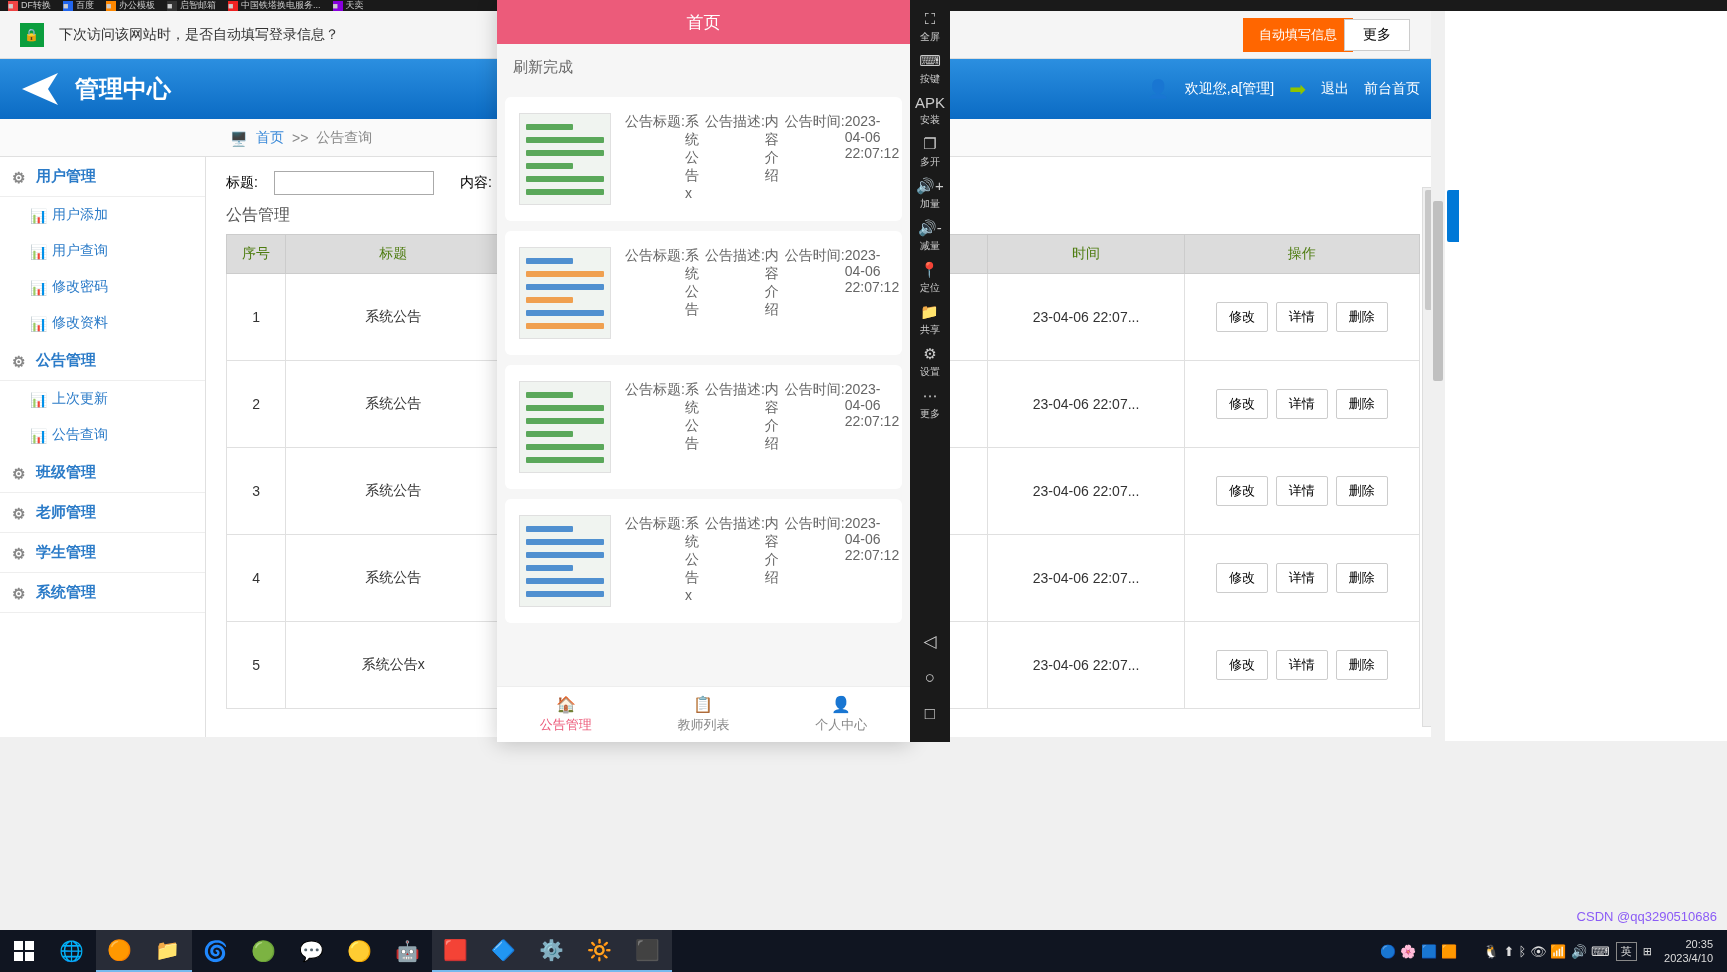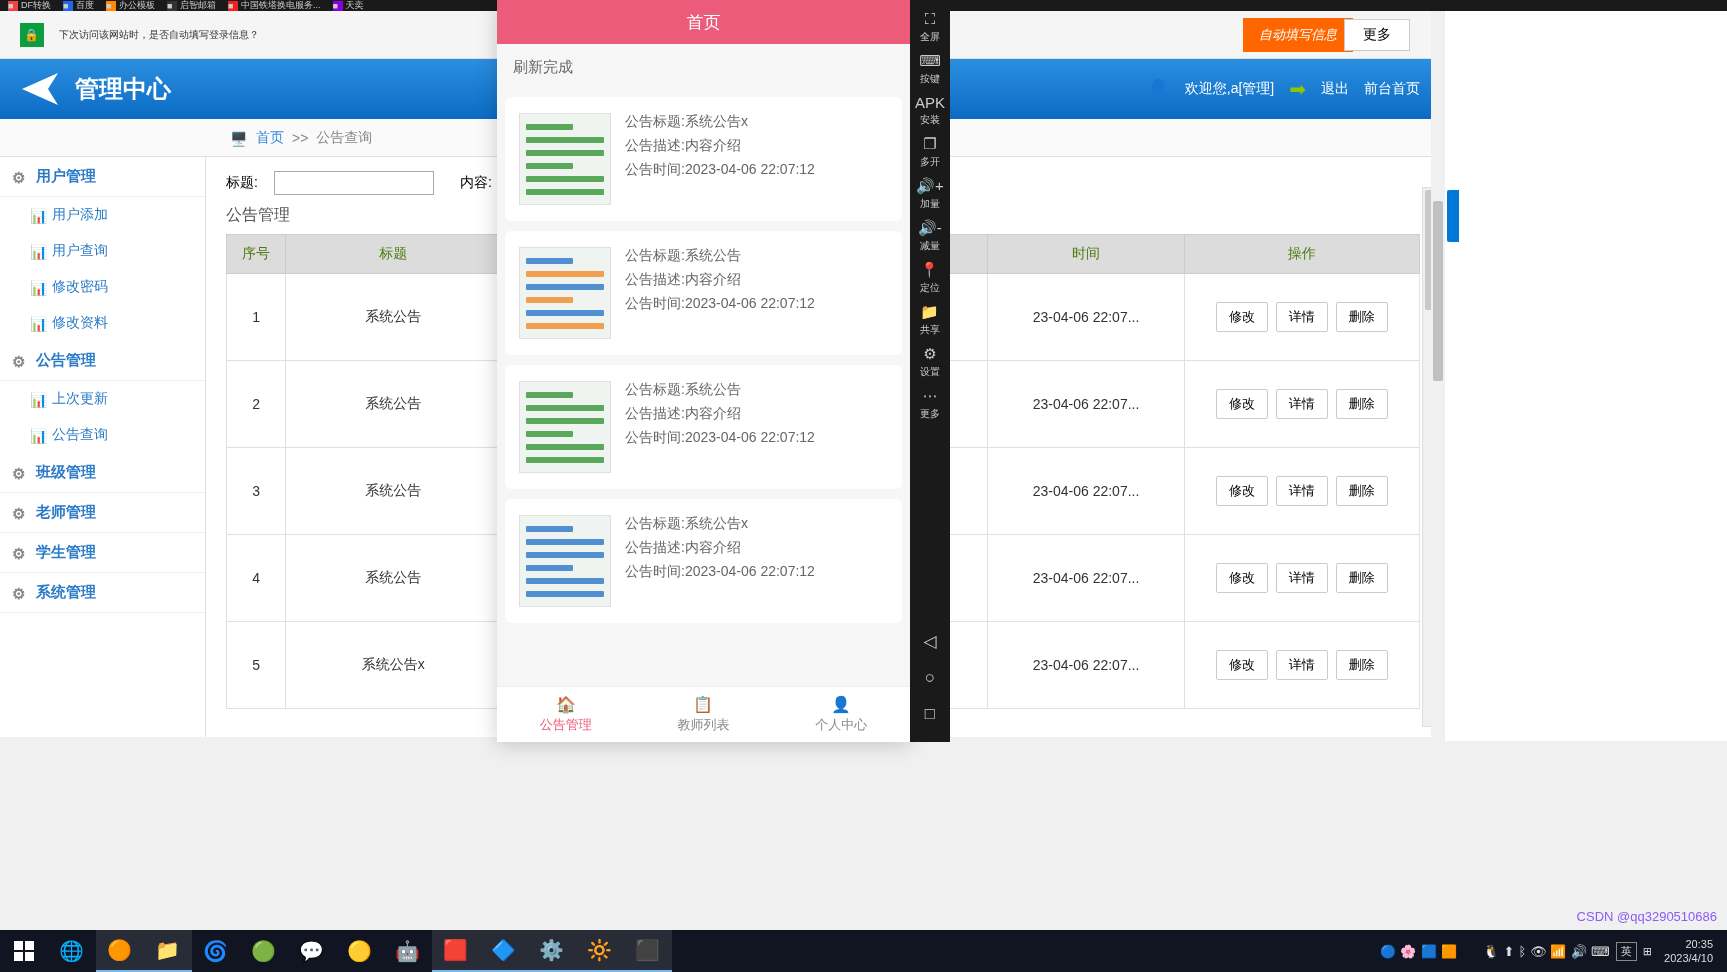--- a/index.html
+++ b/index.html
@@ -7,22 +7,22 @@
     
     
     .browser-tabs { height: 11px; background: #1a1a1a; display: flex; align-items: center; padding: 0 8px; gap: 12px; font-size: 9px; color: #ccc; position: relative; z-index: 1; }
     .browser-tabs span { display: flex; align-items: center; gap: 3px; }
     .tab-icon { width: 10px; height: 10px; display: inline-block; }
     
     
     .password-bar { height: 48px; background: #f5f5f5; border-bottom: 1px solid #ddd; display: flex; align-items: center; padding: 0 20px; gap: 15px; position: relative; z-index: 1; width: 1440px; }
     .lock-icon { width: 24px; height: 24px; background: #0b9e3e; display: flex; align-items: center; justify-content: center; }
     .lock-icon::before { content: "🔒"; color: white; font-size: 12px; }
-    .pwd-text { font-size: 10px; color: #333; flex: 1; }
-    .btn-fill { background: #ff6600; color: white; border: none; padding: 8px 16px; font-size: 13px; cursor: pointer; font-style: italic; }
+    .pwd-text { font-size: 14px; color: #333; flex: 1; }
+    .btn-fill { background: #ff6600; color: white; border: none; padding: 8px 16px; font-size: 13px; cursor: pointer; }
     .btn-cancel { background: transparent; border: none; font-size: 14px; color: #333; cursor: pointer; padding: 8px 12px; }
     .btn-more { background: white; border: 1px solid #ccc; padding: 6px 18px; font-size: 14px; cursor: pointer; margin-left: auto; margin-right: 0; }
     
     
     .admin-header { height: 60px; background: linear-gradient(to bottom, #2b8fe0, #0b6bc4); display: flex; align-items: center; padding: 0 20px; color: white; position: relative; z-index: 1; width: 1440px; }
     .logo-plane { width: 40px; height: 40px; margin-right: 15px; position: relative; }
     .logo-plane svg { width: 100%; height: 100%; }
     .admin-title { font-size: 24px; font-weight: bold; }
     .header-right { margin-left: auto; display: flex; align-items: center; gap: 15px; font-size: 14px; }
     .avatar-icon { font-size: 18px; }
@@ -67,21 +67,21 @@
     .mobile-refresh { text-align: left; padding: 14px 16px 10px; }
     .mobile-refresh .rf-text { font-size: 15px; color: #666; }
     .mobile-refresh .rf-time { font-size: 12px; color: #999; margin-top: 4px; }
     .mobile-list { flex: 1; overflow: hidden; }
     .mobile-card { background: white; margin: 10px 8px; border-radius: 6px; padding: 16px 14px; display: flex; gap: 14px; }
     .card-thumb { width: 92px; height: 92px; background: #f0f4f0; border: 1px solid #e0e0e0; flex-shrink: 0; display: flex; flex-direction: column; justify-content: space-around; padding: 6px; }
     .thumb-line { height: 6px; background: #5aa85a; margin: 1px 0; border-radius: 1px; }
     .thumb-line.o { background: #f0a050; }
     .thumb-line.b { background: #5090d0; }
     .thumb-line.s { width: 60%; }
-    .card-body { flex: 1; display: flex; flex-direction: column; gap: 6px; font-size: 14px; color: #666; }
+    .card-body { flex: 1; display: flex; flex-direction: row; gap: 6px; font-size: 14px; color: #666; }
     .card-body .cb-row { display: flex; }
     .card-body .label { color: #666; white-space: nowrap; }
     .card-body .value { color: #666; }
     .mobile-tabbar { height: 56px; background: white; border-top: 1px solid #eee; display: flex; }
     .mt-item { flex: 1; display: flex; flex-direction: column; align-items: center; justify-content: center; gap: 2px; font-size: 13px; color: #888; cursor: pointer; }
     .mt-item.active { color: #ec5b7a; }
     .mt-icon { font-size: 16px; }
     
     
     .emu-toolbar { position: absolute; top: 0; left: 910px; width: 40px; height: 742px; background: #1a1a1a; z-index: 100; display: flex; flex-direction: column; align-items: center; padding-top: 6px; gap: 4px; color: #ccc; font-size: 10px; }

